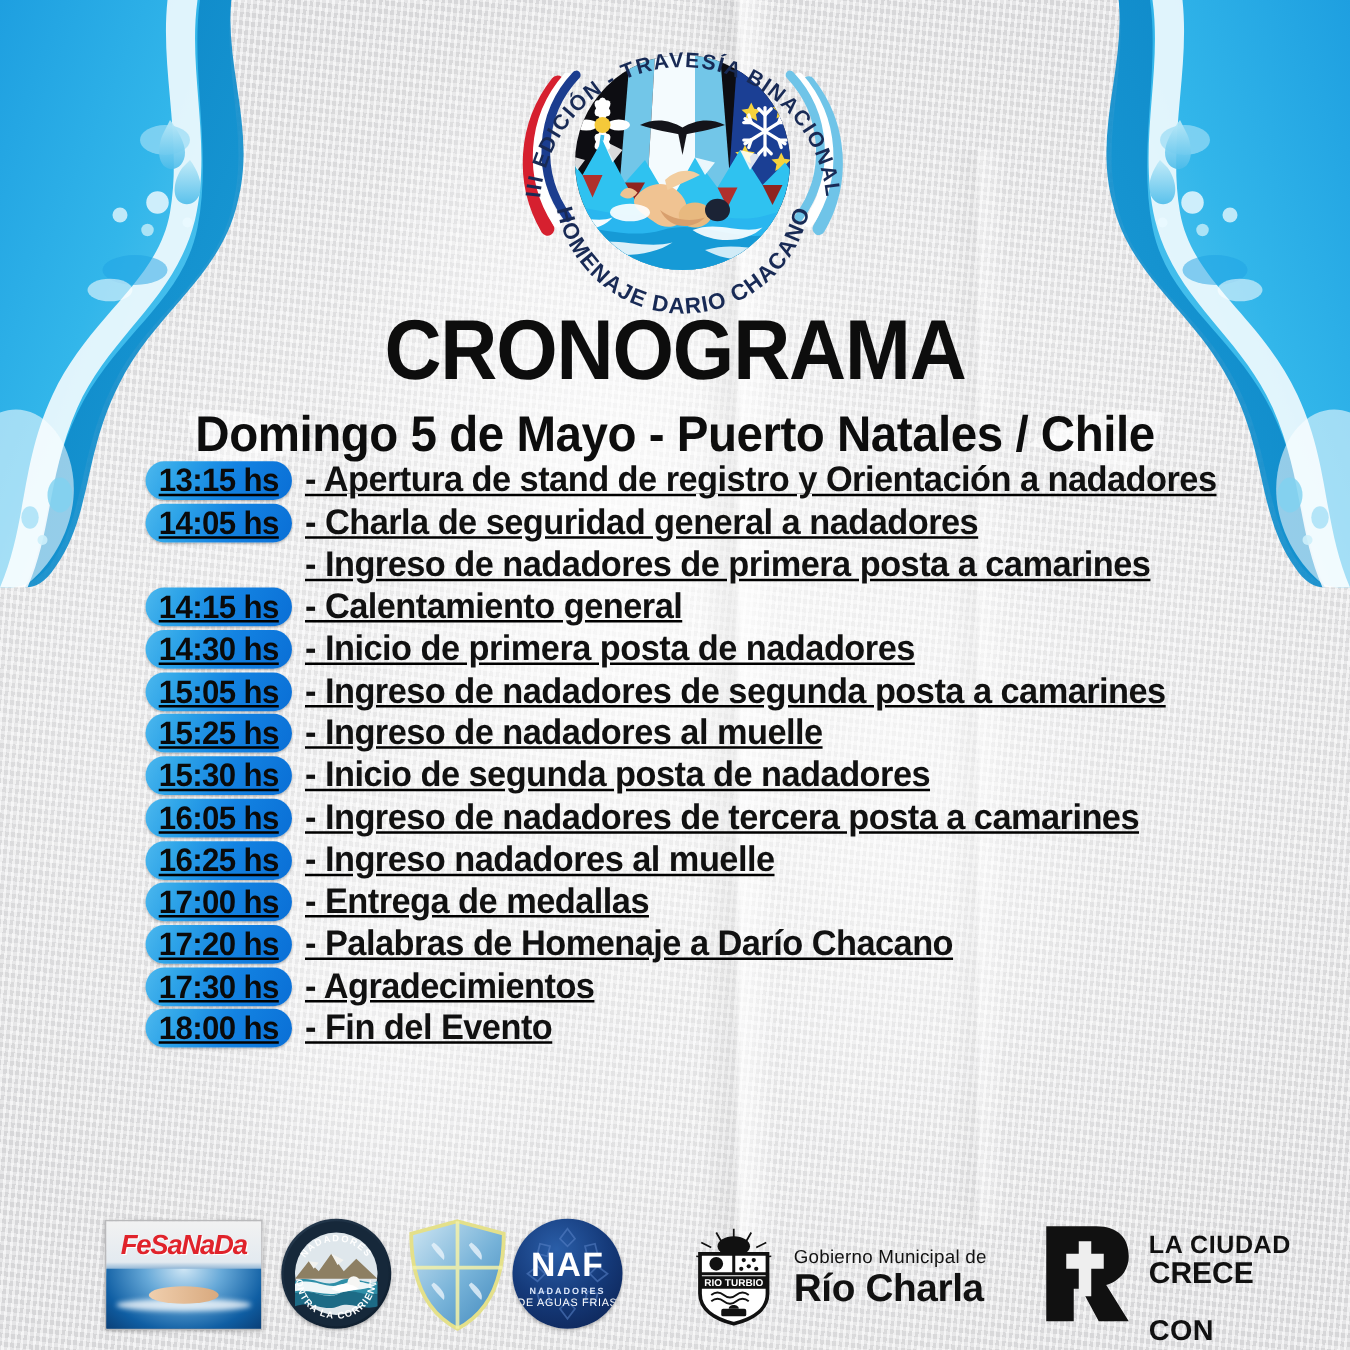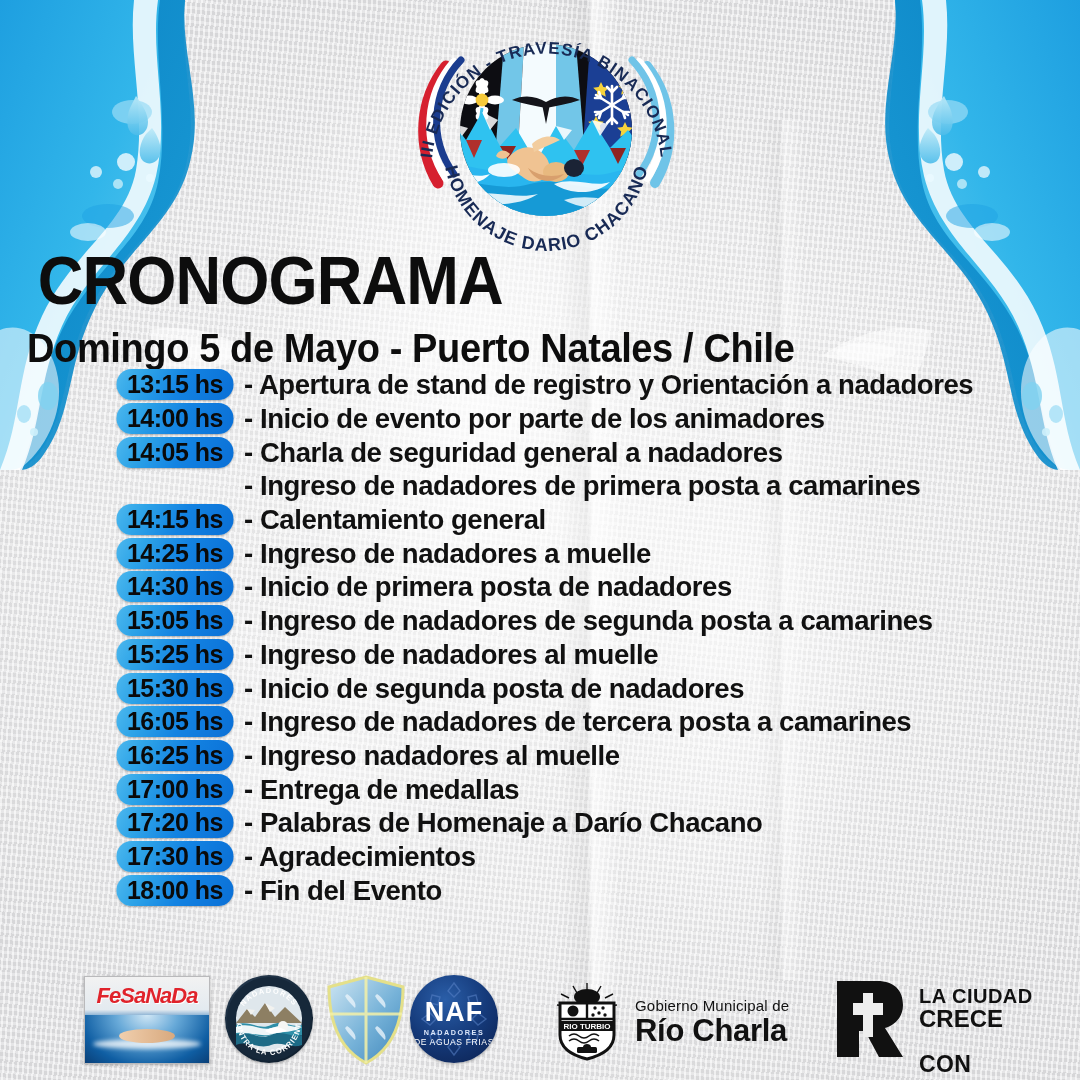--- a/index.html
+++ b/index.html
@@ -34,37 +34,37 @@
   .fold{
     position:absolute;pointer-events:none;
     background:linear-gradient(90deg, rgba(0,0,0,0) 0%, rgba(0,0,0,.045) 45%, rgba(255,255,255,.65) 55%, rgba(0,0,0,0) 100%);
   }
 
   
   #logo-wrap{position:absolute;left:404px;top:8px;width:285px;height:245px;}
   #logo-wrap svg{display:block;width:285px;height:245px;}
 
   
-  .title-block{position:absolute;left:0;right:0;top:246px;text-align:left;}
+  .title-block{position:absolute;left:0;right:0;top:246px;text-align:center;}
   .h1{
     font-family:"Liberation Sans", sans-serif;
     font-weight:bold;font-size:68px;letter-spacing:-1px;
     color:#0d0d0d;line-height:1;margin:0;
     transform:scaleX(.93);
   }
   .h2{
     font-family:"Liberation Sans", sans-serif;
     font-weight:bold;font-size:40px;color:#0d0d0d;
     line-height:1;margin:14px 0 0 0;letter-spacing:-.4px;
     transform:scaleX(.95);
   }
 
   
   #schedule{position:absolute;left:114px;top:368px;width:920px;}
-  .row{display:flex;align-items:center;height:33.7px;}
+  .row{display:flex;align-items:center;height:33.7px;text-decoration:underline;}
   .badge{
     flex:0 0 auto;width:122px;height:31px;border-radius:16px;
     background:linear-gradient(118deg,#4db8ee 0%, #2ea4e8 22%, #1383e2 55%, #0a6fd6 100%);
     box-shadow:0 1px 2px rgba(0,0,0,.28);
     display:flex;align-items:center;justify-content:center;
     color:#0a0a0a;font-weight:bold;font-size:26px;letter-spacing:-.5px;
     transform:scaleX(.96);
   }
   .badge.ghost{background:none;box-shadow:none;}
   .desc{
@@ -297,38 +297,30 @@
     <div class="h1">CRONOGRAMA</div>
     <div class="h2">Domingo 5 de Mayo - Puerto Natales / Chile</div>
   </div>
 
   <div id="schedule">
       <div class="row">
         <div class="badge">13:15 hs</div>
         <div class="desc">- Apertura de stand de registro y Orientación a nadadores</div>
       </div>
       <div class="row">
-        <div class="badge">14:00 hs</div>
-        <div class="desc">- Inicio de evento por parte de los animadores</div>
-      </div>
-      <div class="row">
         <div class="badge">14:05 hs</div>
         <div class="desc">- Charla de seguridad general a nadadores</div>
       </div>
       <div class="row">
         <div class="badge ghost"></div>
         <div class="desc">- Ingreso de nadadores de primera posta a camarines</div>
       </div>
       <div class="row">
         <div class="badge">14:15 hs</div>
         <div class="desc">- Calentamiento general</div>
-      </div>
-      <div class="row">
-        <div class="badge">14:25 hs</div>
-        <div class="desc">- Ingreso de nadadores a muelle</div>
       </div>
       <div class="row">
         <div class="badge">14:30 hs</div>
         <div class="desc">- Inicio de primera posta de nadadores</div>
       </div>
       <div class="row">
         <div class="badge">15:05 hs</div>
         <div class="desc">- Ingreso de nadadores de segunda posta a camarines</div>
       </div>
       <div class="row">

